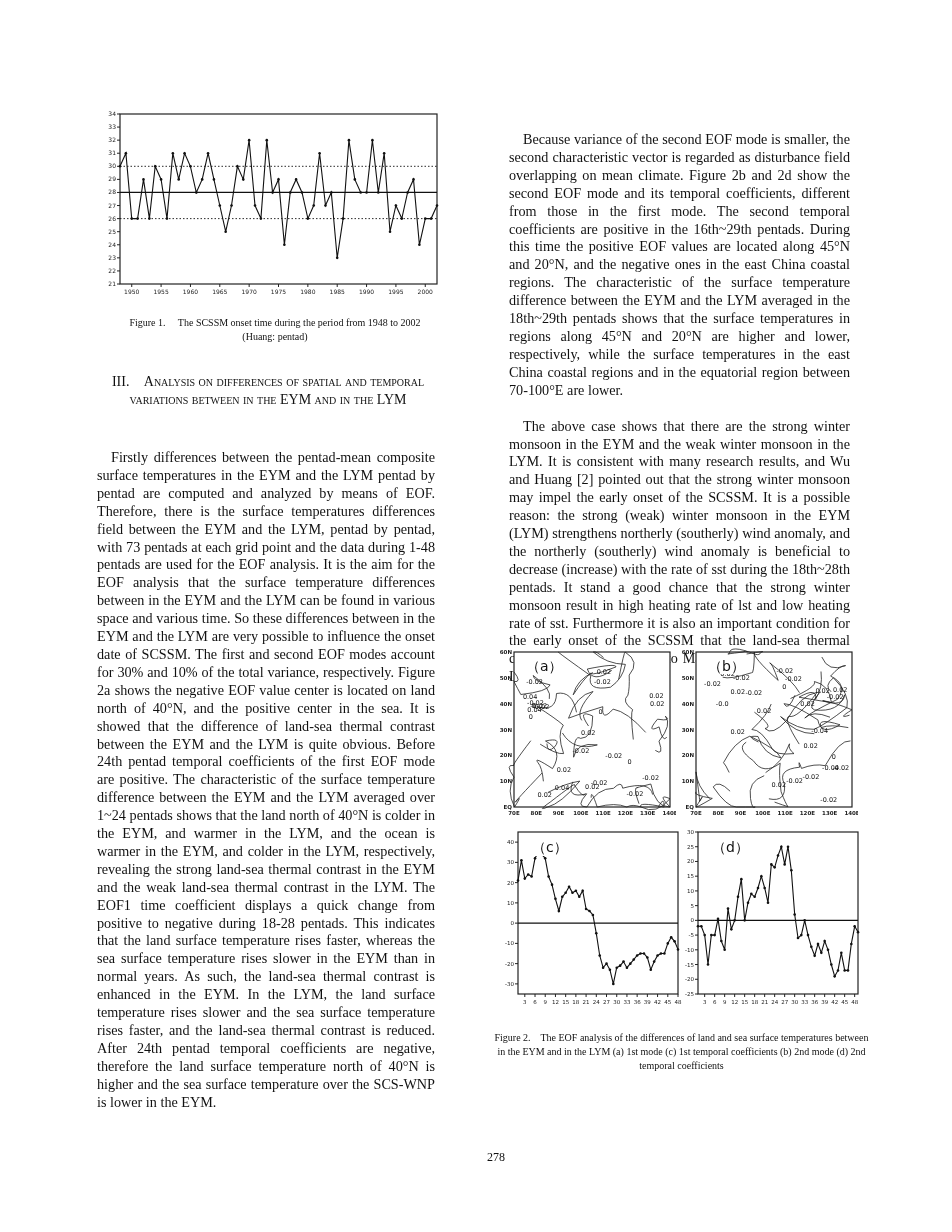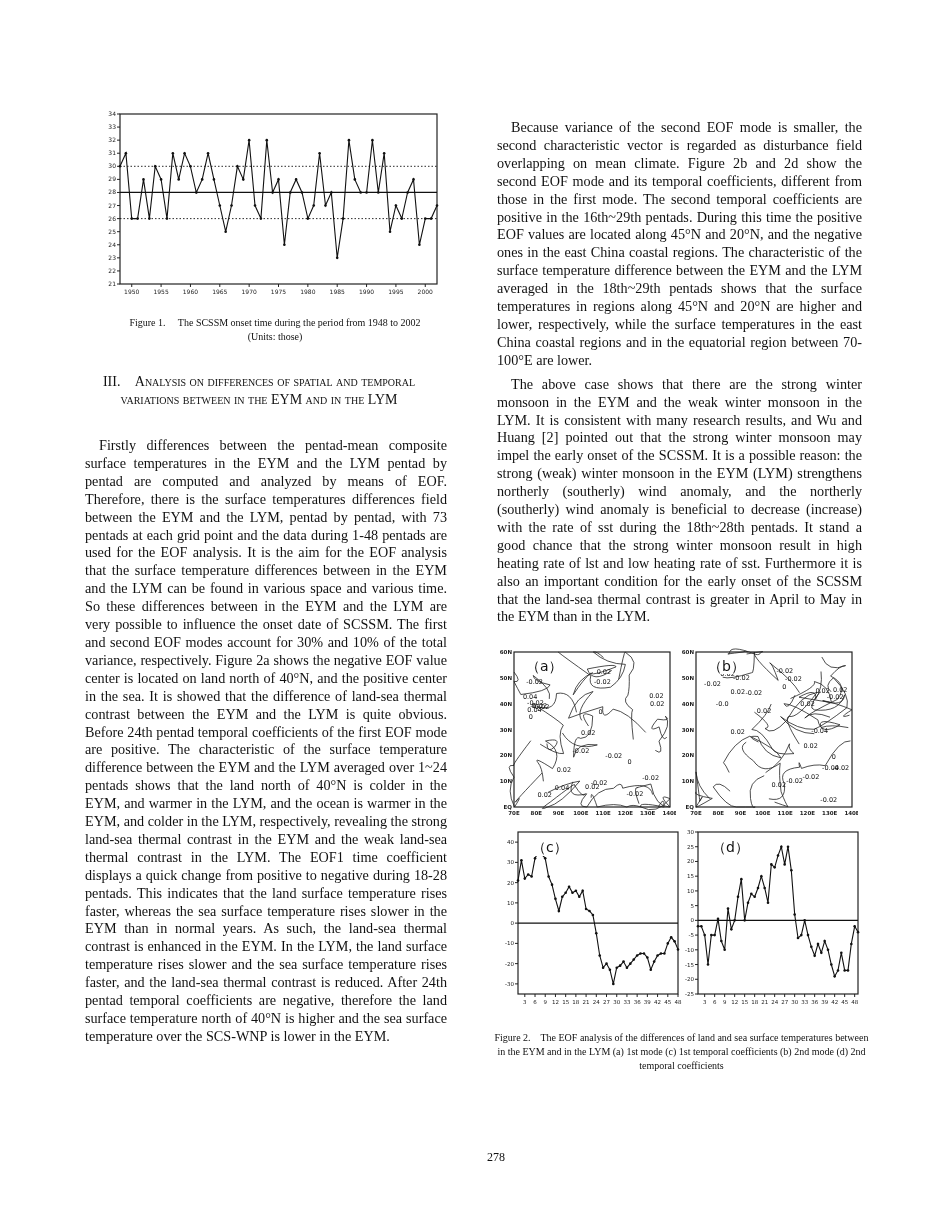--- a/index.html
+++ b/index.html
@@ -1,24 +1,24 @@
 <!DOCTYPE html>
 <html><head>
 <meta charset="utf-8">
 <style>
   html, body { margin: 0; padding: 0; background: #fff; }
   body { width: 952px; height: 1232px; position: relative; font-family: "Liberation Serif", serif; color: #111; overflow: hidden; }
   .col { position: absolute; font-size: 14.2px; line-height: 17.9px; text-align: justify; }
-  .col p { margin: 6px; text-indent: 14px; }
+  .col p { margin: 18px; text-indent: 14px; }
   #leftcol { left: 79px; top: 431px; width: 374px; }
   #rightcol { left: 491px; top: 113px; width: 377px; }
   .cap { position: absolute; font-size: 10px; line-height: 14px; text-align: center; }
   #fig1cap { left: 80px; top: 316px; width: 390px; }
   #fig2cap { left: 494px; top: 1031px; width: 375px; }
-  #heading { position: absolute; left: 72px; top: 373px; width: 374px; text-align: center; font-size: 11.5px; line-height: 18px; }
+  #heading { position: absolute; left: 81px; top: 373px; width: 374px; text-align: center; font-size: 11.5px; line-height: 18px; }
   #heading .big { font-size: 14px; }
   #pagenum { position: absolute; left: 425px; top: 1150px; width: 80px; text-align: right; font-size: 12px; }
   svg text { font-family: "DejaVu Sans", sans-serif; }
   .fig { position: absolute; }
 </style>
 </head>
 <body>
 
 <svg class="fig" id="fig1" style="left:100px; top:108px;" width="345" height="190">
     <rect x="20" y="6" width="317" height="170" fill="none" stroke="#222" stroke-width="1.2"></rect>
@@ -129,21 +129,21 @@
     <circle cx="313.51851851851853" cy="71.38461538461537" r="1.3" fill="#111"></circle>
     <circle cx="319.38888888888886" cy="136.76923076923077" r="1.3" fill="#111"></circle>
     <circle cx="325.25925925925924" cy="110.61538461538461" r="1.3" fill="#111"></circle>
     <circle cx="331.1296296296296" cy="110.61538461538461" r="1.3" fill="#111"></circle>
     <circle cx="337" cy="97.53846153846153" r="1.3" fill="#111"></circle>
   </svg>
 
 <div class="cap" id="fig1cap">
   <span>Figure 1.</span>&nbsp;&nbsp;&nbsp;&nbsp;
   <span>The SCSSM onset time during the period from 1948 to 2002</span><br>
-  <span>(Units: those)</span>
+  <span>(Huang: pentad)</span>
 </div>
 
 <div id="heading">
   <span class="big">III.</span>&nbsp;&nbsp;&nbsp;&nbsp;
   <span style="font-variant: small-caps; font-size:14px;">
     <span>Analysis on differences of spatial and temporal variations between in the </span><span class="big">EYM</span><span> and in the </span><span class="big">LYM</span>
   </span>
 </div>
 
 <div class="col" id="leftcol">

